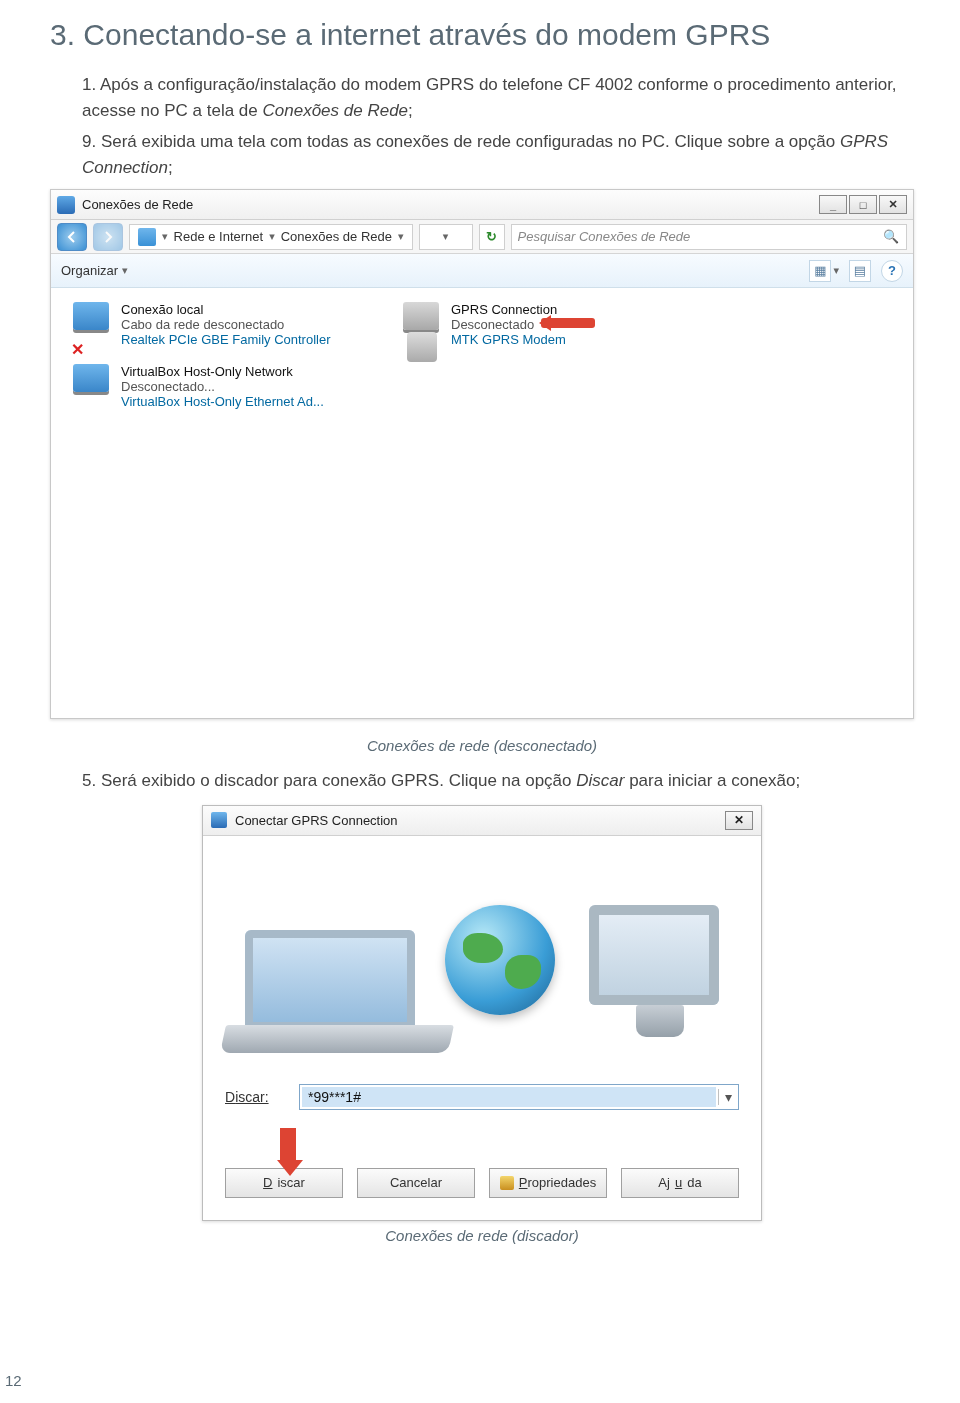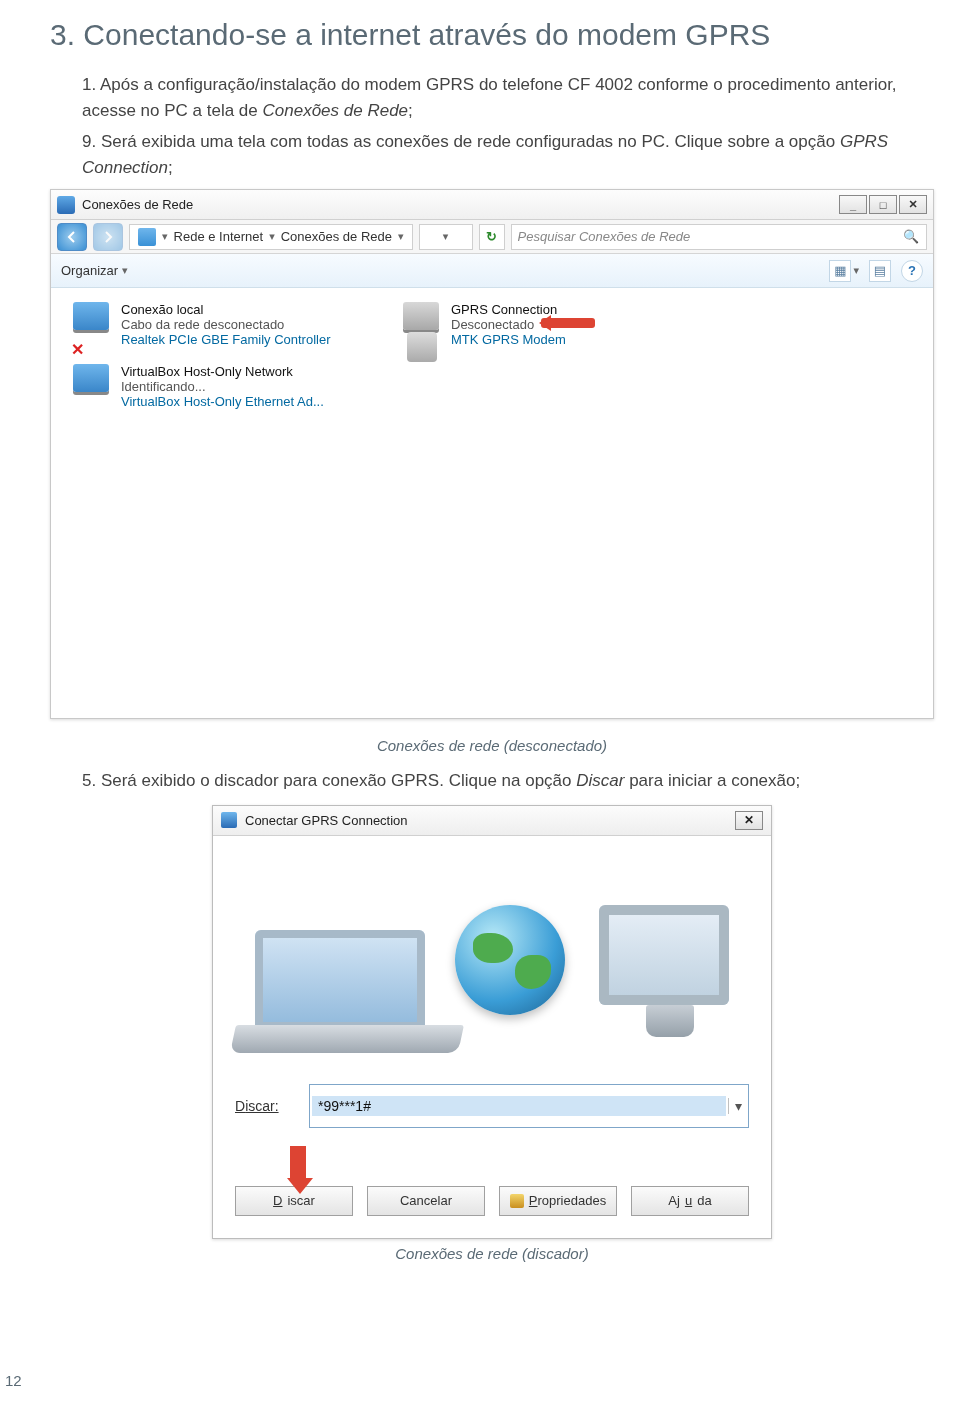--- a/index.html
+++ b/index.html
@@ -5,21 +5,21 @@
   * { box-sizing: border-box; margin: 0; padding: 0; }
   body {
     width: 960px;
     height: 1403px;
     font-family: Arial, Helvetica, sans-serif;
     background: #fff;
     color: #333;
     position: relative;
   }
   .page {
-    padding: 18px 26px 0 50px;
+    padding: 18px 46px 0 50px;
   }
   .section-title {
     font-size: 30px;
     font-weight: 300;
     color: #5a6a75;
     margin-bottom: 20px;
   }
   .steps {
     padding-left: 32px;
     font-size: 17px;
@@ -196,21 +196,21 @@
   }
   .pcstand{
     position:absolute;right:55px;top:155px;width:48px;height:32px;
     background:linear-gradient(#c7ced5,#95a0a9);border-radius:3px 3px 10px 10px;
   }
   .formrow{
     display:flex;align-items:center;gap:14px;margin-bottom:18px;font-size:14px;
   }
   .formrow label{min-width:60px;text-decoration:underline;}
   .combo{
-    flex:1;height:44px;border:1px solid #7fa6c9;background:#fff;
+    flex:1;height:26px;border:1px solid #7fa6c9;background:#fff;
     display:flex;align-items:center;
   }
   .combo .val{
     flex:1;padding:0 6px;background:#cfe4f6;margin:2px;height:20px;
     display:flex;align-items:center;color:#111;
   }
   .combo .caret{width:20px;text-align:center;color:#555;border-left:1px solid #c0c0c0;}
   .btnrow{
     display:flex;gap:14px;justify-content:space-between;
   }
@@ -314,21 +314,21 @@
         <div class="line2">Desconectado</div>
         <div class="line3">MTK GPRS Modem</div>
       </div>
       <div class="arrowmark" style="left:490px;top:30px;"></div>
 
       <div class="netitem" style="left:70px;top:76px;">
         <div class="icon">
             <div class="monitor"></div>
           </div>
         <div class="line1">VirtualBox Host-Only Network</div>
-        <div class="line2">Identificando...</div>
+        <div class="line2">Desconectado...</div>
         <div class="line3">VirtualBox Host-Only Ethernet Ad...</div>
       </div>
     </div>
   </div>
 
   <div class="caption">Conexões de rede (desconectado)</div>
 
   <div class="steps">
     <div class="step">
       <span>5. Será exibido o discador para conexão GPRS. Clique na opção </span><span class="italic">Discar</span><span> para iniciar a conexão;</span>

